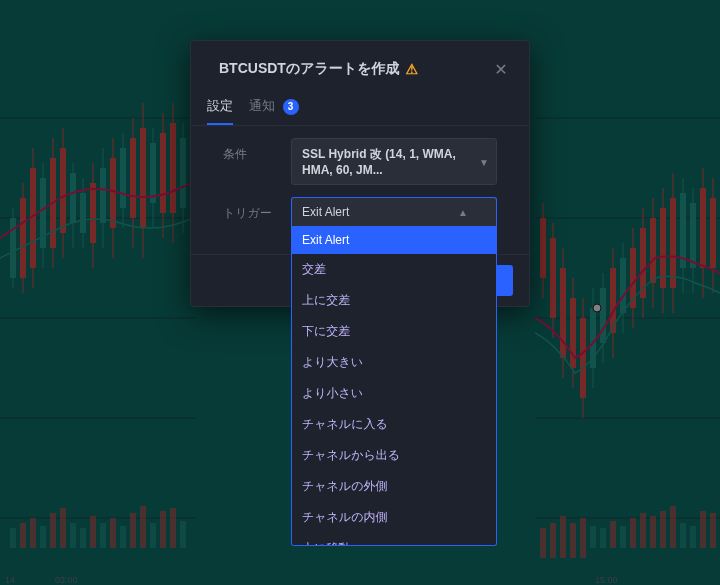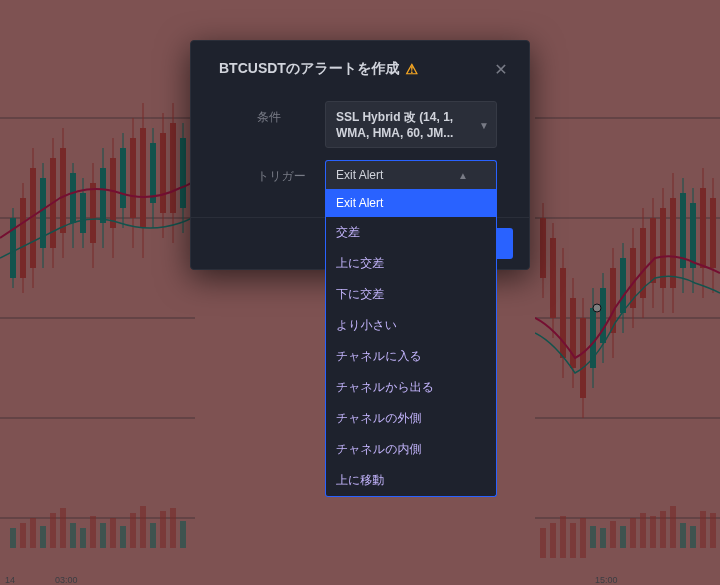--- a/index.html
+++ b/index.html
@@ -9,21 +9,21 @@
       background: #131722;
       font-family: 'Segoe UI', Arial, sans-serif;
       overflow: hidden;
       position: relative;
     }
 
     
     .chart-bg {
       position: absolute;
       inset: 0;
-      background: #fca5a5;
+      background: #0f766e;
     }
 
     
     .chart-left {
       position: absolute;
       left: 0;
       top: 18px;
       width: 195px;
       height: 567px;
       overflow: hidden;
@@ -138,21 +138,20 @@
       min-width: 16px;
       height: 16px;
       padding: 0 4px;
       margin-left: 4px;
       vertical-align: middle;
     }
 
     
     .modal-body {
       padding: 12px 32px;
-      margin-left: 34px;
     }
 
     
     .form-row {
       display: flex;
       align-items: flex-start;
       margin-bottom: 12px;
       gap: 8px;
     }
 
@@ -427,20 +426,29 @@
   <div class="modal">
 
     <div class="modal-header">
       <div class="modal-title">
         <span>BTCUSDTのアラートを作成</span>
         <span class="warning-icon">⚠</span>
       </div>
       <button class="close-btn">✕</button>
     </div>
 
+    <div class="modal-tabs">
+      <div class="tab active">
+        <span>設定</span>
+      </div>
+      <div class="tab">
+        <span>通知</span>
+        <span class="tab-badge">3</span>
+      </div>
+    </div>
 
     <div class="modal-body">
 
       <div class="form-row">
         <div class="form-label">条件</div>
         <div class="form-control-wrap">
           <div class="select-wrapper">
             <div class="select-box">SSL Hybrid 改 (14, 1, WMA, HMA, 60, JM...</div>
             <span class="chevron">▼</span>
           </div>
@@ -454,20 +462,21 @@
             <div class="dropdown-trigger">
               <span>Exit Alert</span>
               <span style="color:#787b86;font-size:10px;">▲</span>
             </div>
             <div class="dropdown-list">
 
             <div class="dropdown-item selected">Exit Alert</div>
                 <div class="dropdown-item">交差</div>
                 <div class="dropdown-item">上に交差</div>
                 <div class="dropdown-item">下に交差</div>
+                <div class="dropdown-item">より大きい</div>
                 <div class="dropdown-item">より小さい</div>
                 <div class="dropdown-item">チャネルに入る</div>
                 <div class="dropdown-item">チャネルから出る</div>
                 <div class="dropdown-item">チャネルの外側</div>
                 <div class="dropdown-item">チャネルの内側</div>
                 <div class="dropdown-item">上に移動</div>
               </div>
           </div>
         </div>
       </div>

